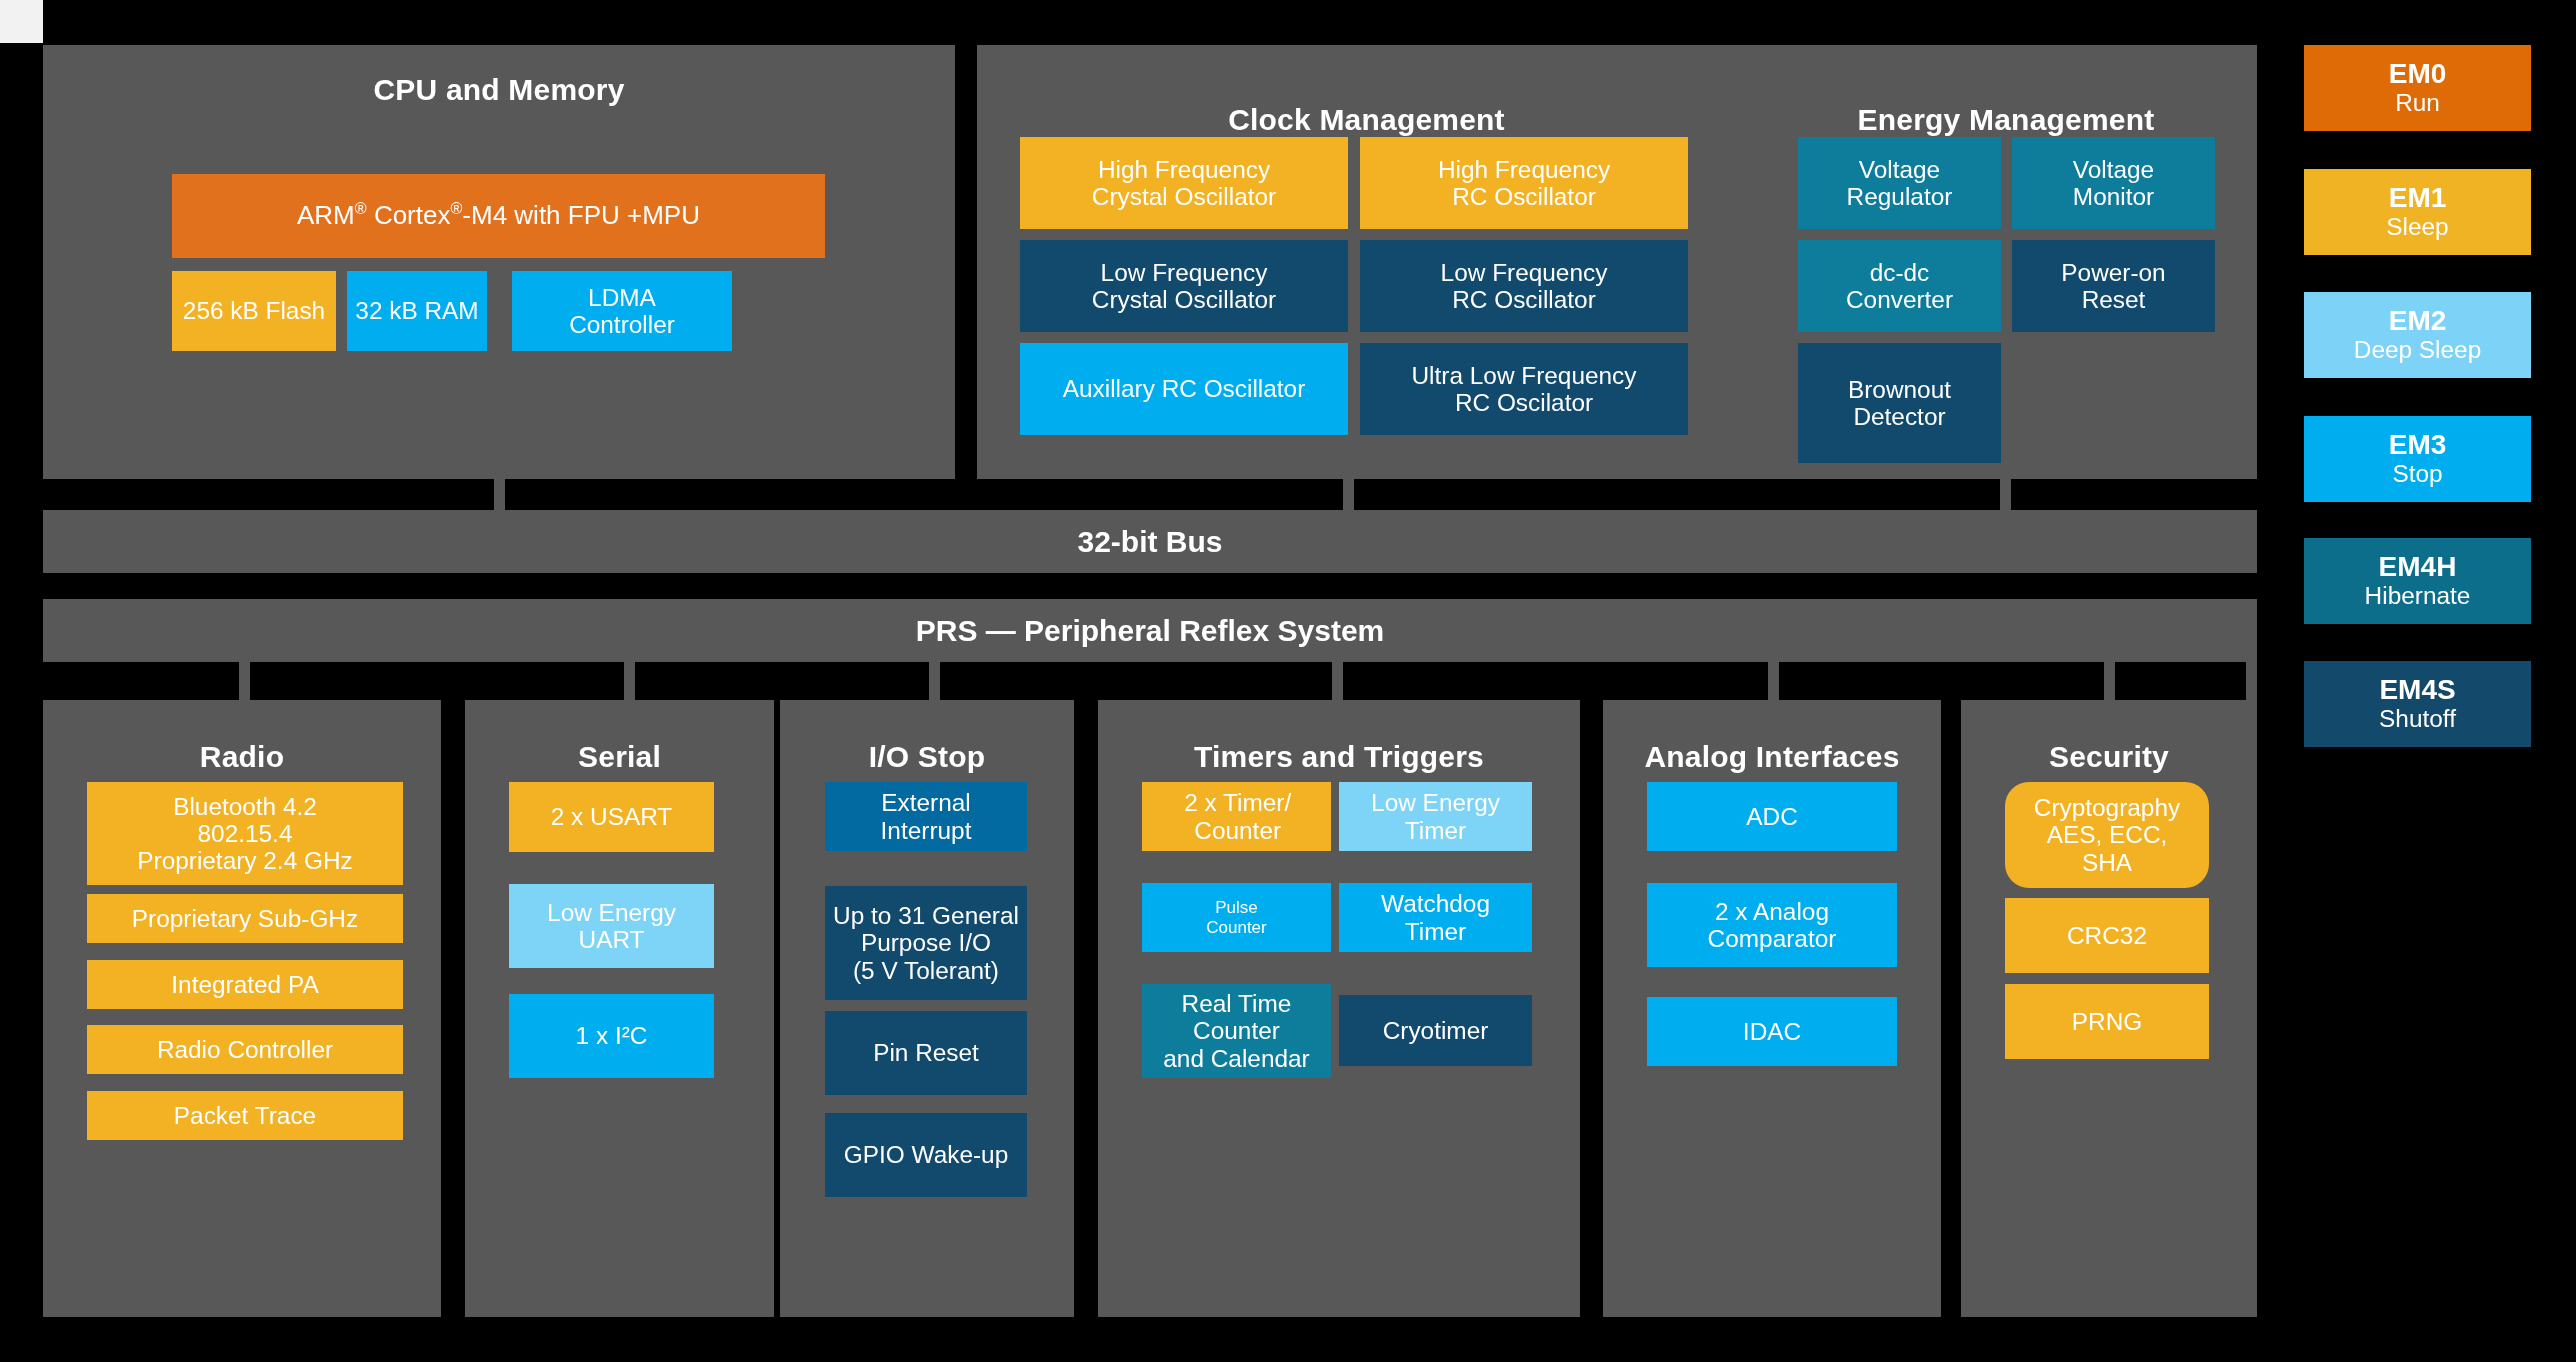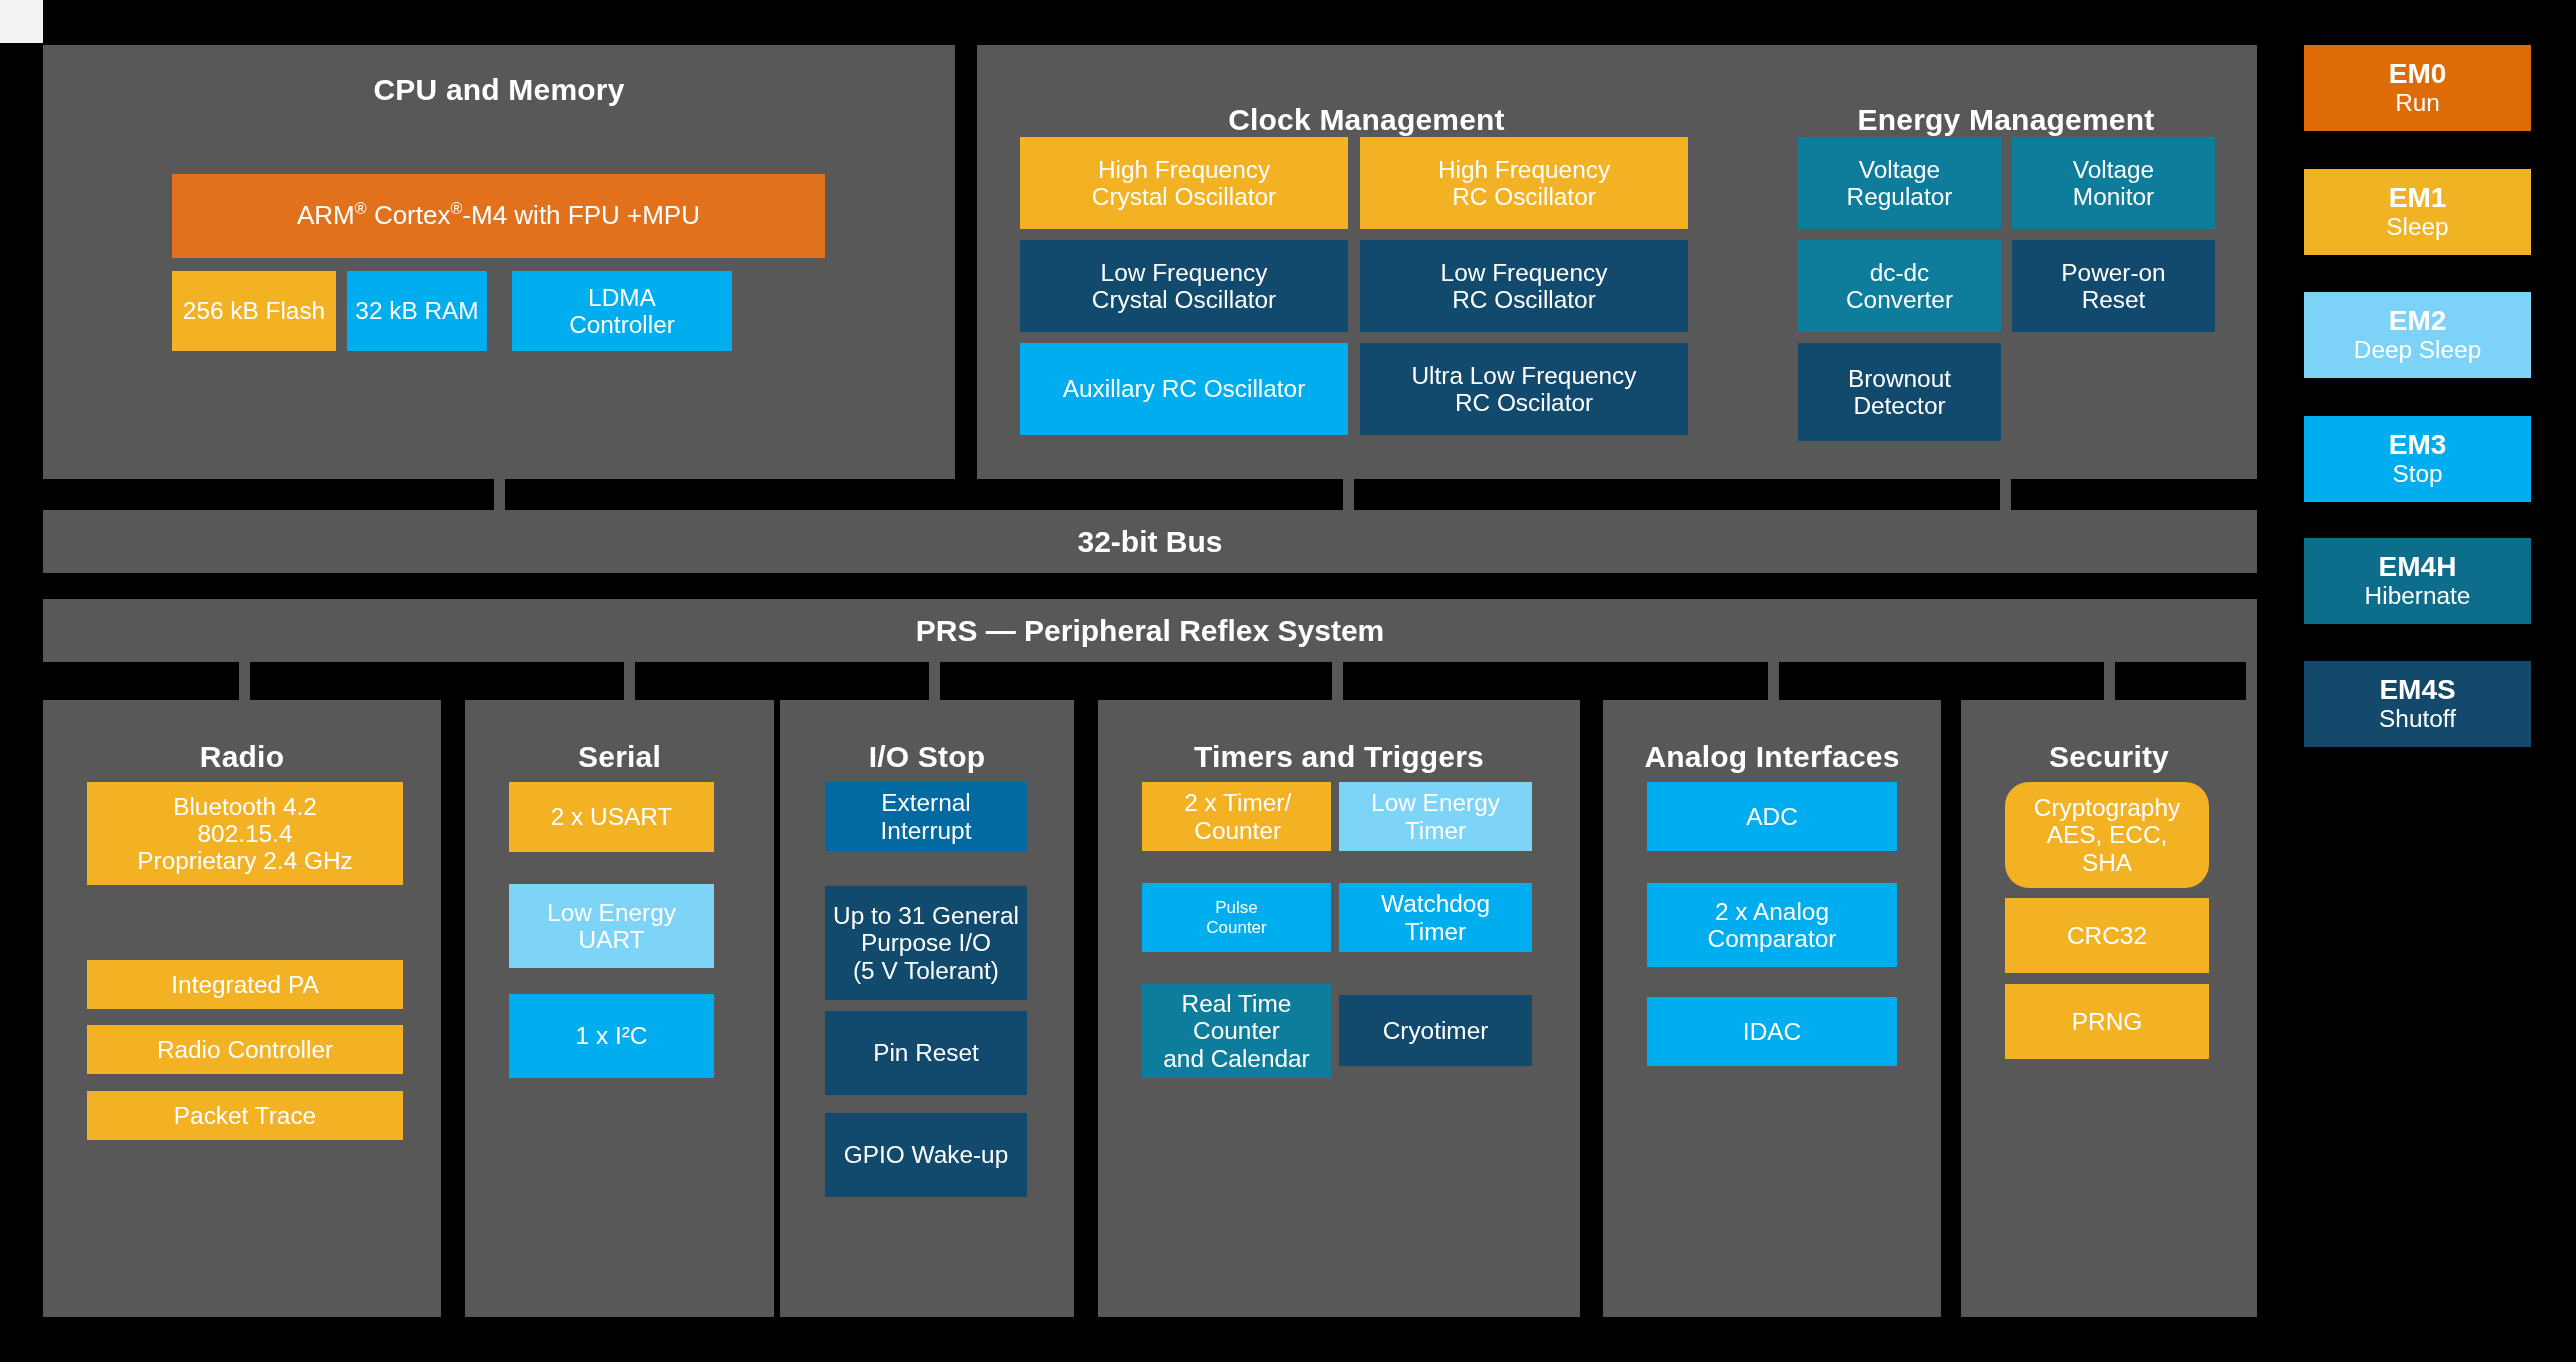--- a/index.html
+++ b/index.html
@@ -136,21 +136,21 @@
 
     <div class="blk" style="left:257px; top:92px; width:203px; height:92px; background:#0E7C9B; font-size:24.4px;">Voltage
 Monitor</div>
 
     <div class="blk" style="left:43px; top:195px; width:203px; height:92px; background:#0E7C9B; font-size:24.4px;">dc-dc
 Converter</div>
 
     <div class="blk" style="left:257px; top:195px; width:203px; height:92px; background:#124A6E; font-size:24.4px;">Power-on
 Reset</div>
 
-    <div class="blk" style="left:43px; top:298px; width:203px; height:98px; background:#124A6E; font-size:24.4px;">Brownout
+    <div class="blk" style="left:43px; top:298px; width:203px; height:120px; background:#124A6E; font-size:24.4px;">Brownout
 Detector</div>
   </div>
 
   <div class="conn" style="left:494px;  top:479px; width:11.3px; height:31px;"></div>
   <div class="conn" style="left:1343px; top:479px; width:11.3px; height:31px;"></div>
   <div class="conn" style="left:2000px; top:479px; width:11.3px; height:31px;"></div>
 
   <div class="bar" style="left:43px; top:510px; width:2214px; height:63px; font-size:30px;">
     <span>32-bit Bus</span>
   </div>
@@ -170,20 +170,21 @@
   <div class="panel" style="left:43px; top:700px; width:398px; height:617px;">
     <div class="panel-title" style="position:absolute; top:40px; font-size:30px;">Radio</div>
 
     <div class="blk" style="left:43px; top:100px; width:157px; height:0px; background:transparent; font-size:0;">Bluetooth 4.2
 802.15.4
 Proprietary 2.4 GHz</div>
   </div>
   <div class="blk" style="left:87px; top:782px; width:316px; height:103px; background:#F2B224; font-size:24.4px;">Bluetooth 4.2
 802.15.4
 Proprietary 2.4 GHz</div>
+  <div class="blk" style="left:87px; top:894px; width:316px; height:49px; background:#F2B224; font-size:24.4px;">Proprietary Sub-GHz</div>
   <div class="blk" style="left:87px; top:960px; width:316px; height:49px; background:#F2B224; font-size:24.4px;">Integrated PA</div>
   <div class="blk" style="left:87px; top:1025px; width:316px; height:49px; background:#F2B224; font-size:24.4px;">Radio Controller</div>
   <div class="blk" style="left:87px; top:1091px; width:316px; height:49px; background:#F2B224; font-size:24.4px;">Packet Trace</div>
 
   <div class="panel" style="left:465px; top:700px; width:309px; height:617px;">
     <div class="panel-title" style="position:absolute; top:40px; font-size:30px;">Serial</div>
   </div>
   <div class="blk" style="left:509px; top:782px; width:205px; height:70px; background:#F2B224; font-size:24.4px;">2 x USART</div>
   <div class="blk" style="left:509px; top:884px; width:205px; height:84px; background:#7ED4F7; font-size:24.4px;">Low Energy
 UART</div>

